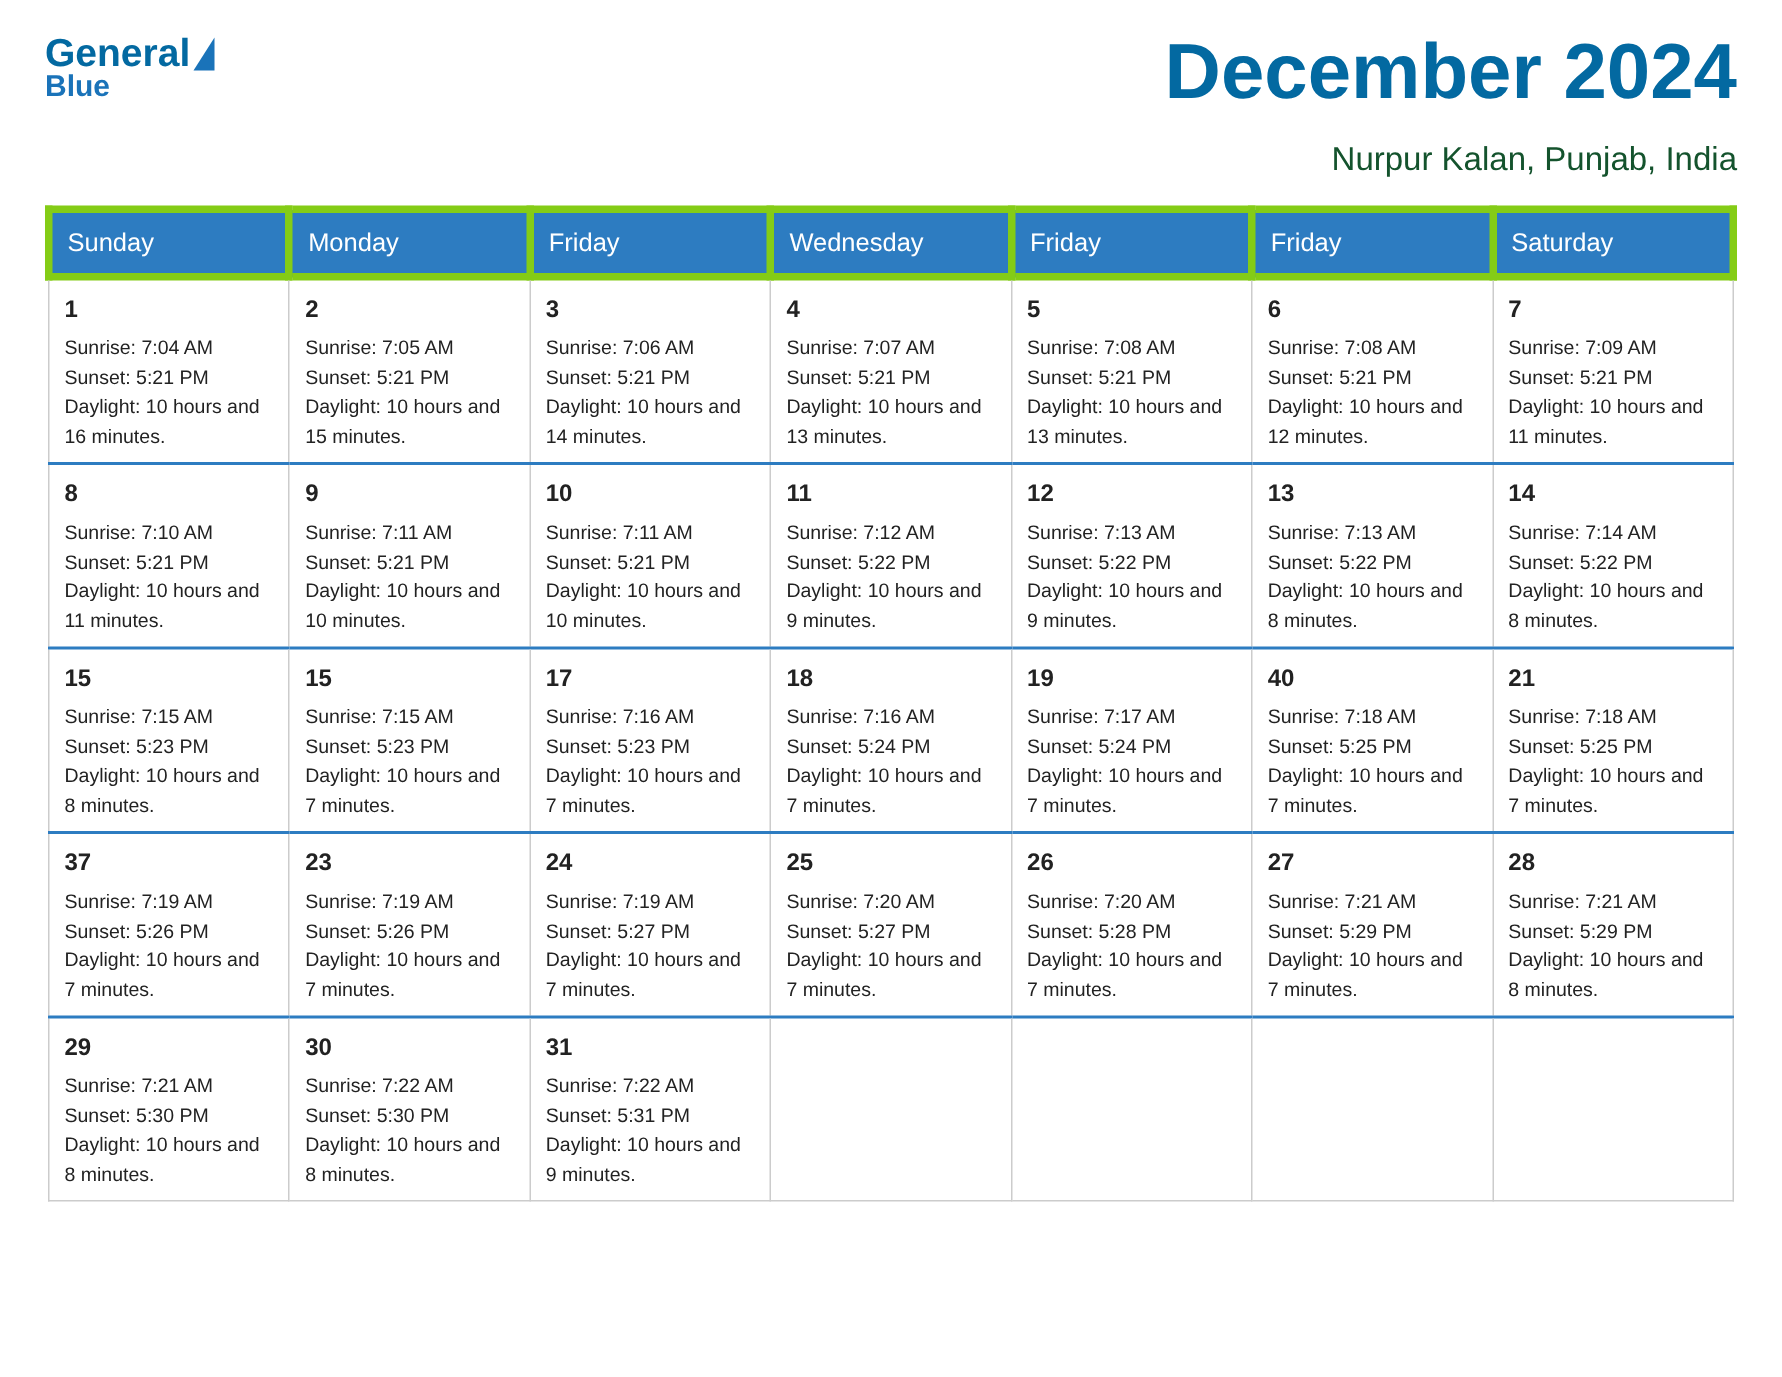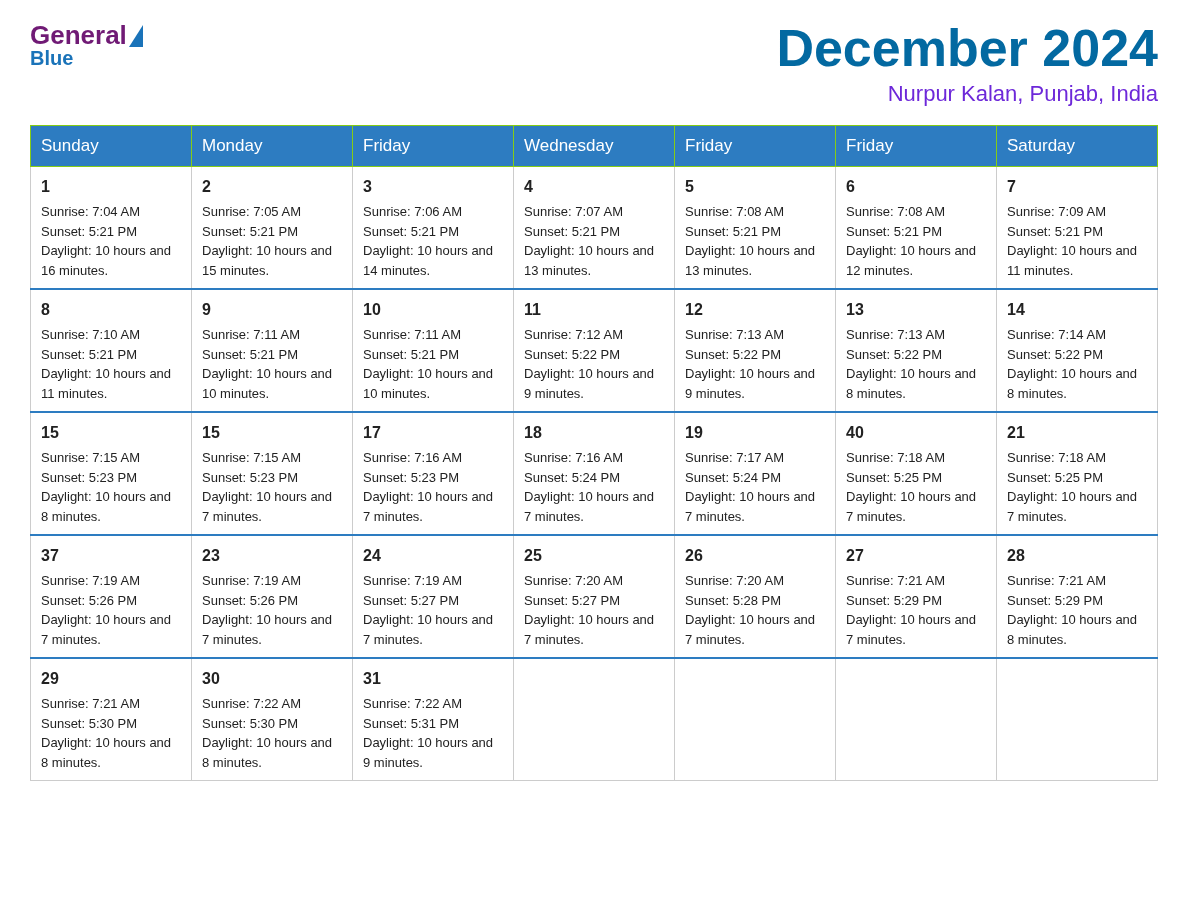--- a/index.html
+++ b/index.html
@@ -18,21 +18,21 @@
       margin-bottom: 18px;
     }
     .logo {
       display: flex;
       align-items: center;
       gap: 4px;
     }
     .logo-text-general {
       font-size: 26px;
       font-weight: bold;
-      color: #701a75;
+      color: #0369a1;
     }
     .logo-triangle {
       width: 0;
       height: 0;
       border-left: 14px solid transparent;
       border-bottom: 22px solid #1a73b9;
       display: inline-block;
       margin-left: 2px;
       vertical-align: middle;
     }
@@ -51,36 +51,36 @@
       text-align: right;
     }
     .month-title {
       font-size: 52px;
       font-weight: bold;
       color: #0369a1;
       line-height: 1.1;
     }
     .location-title {
       font-size: 22px;
-      color: #6d28d9;
-      margin-top: 4px;
+      color: #14532d;
+      margin-top: 16px;
     }
     .calendar-table {
       width: 100%;
       border-collapse: collapse;
       table-layout: fixed;
     }
     .calendar-table th {
       background-color: #2d7cc1;
       color: #fff;
       text-align: left;
       padding: 10px 10px;
       font-size: 17px;
       font-weight: normal;
-      border: 1px solid #84cc16;
+      border: 5px solid #84cc16;
     }
     .calendar-table td {
       vertical-align: top;
       padding: 8px 10px;
       border: 1px solid #ccc;
       height: 110px;
       font-size: 13px;
       color: #222;
       line-height: 1.5;
     }

